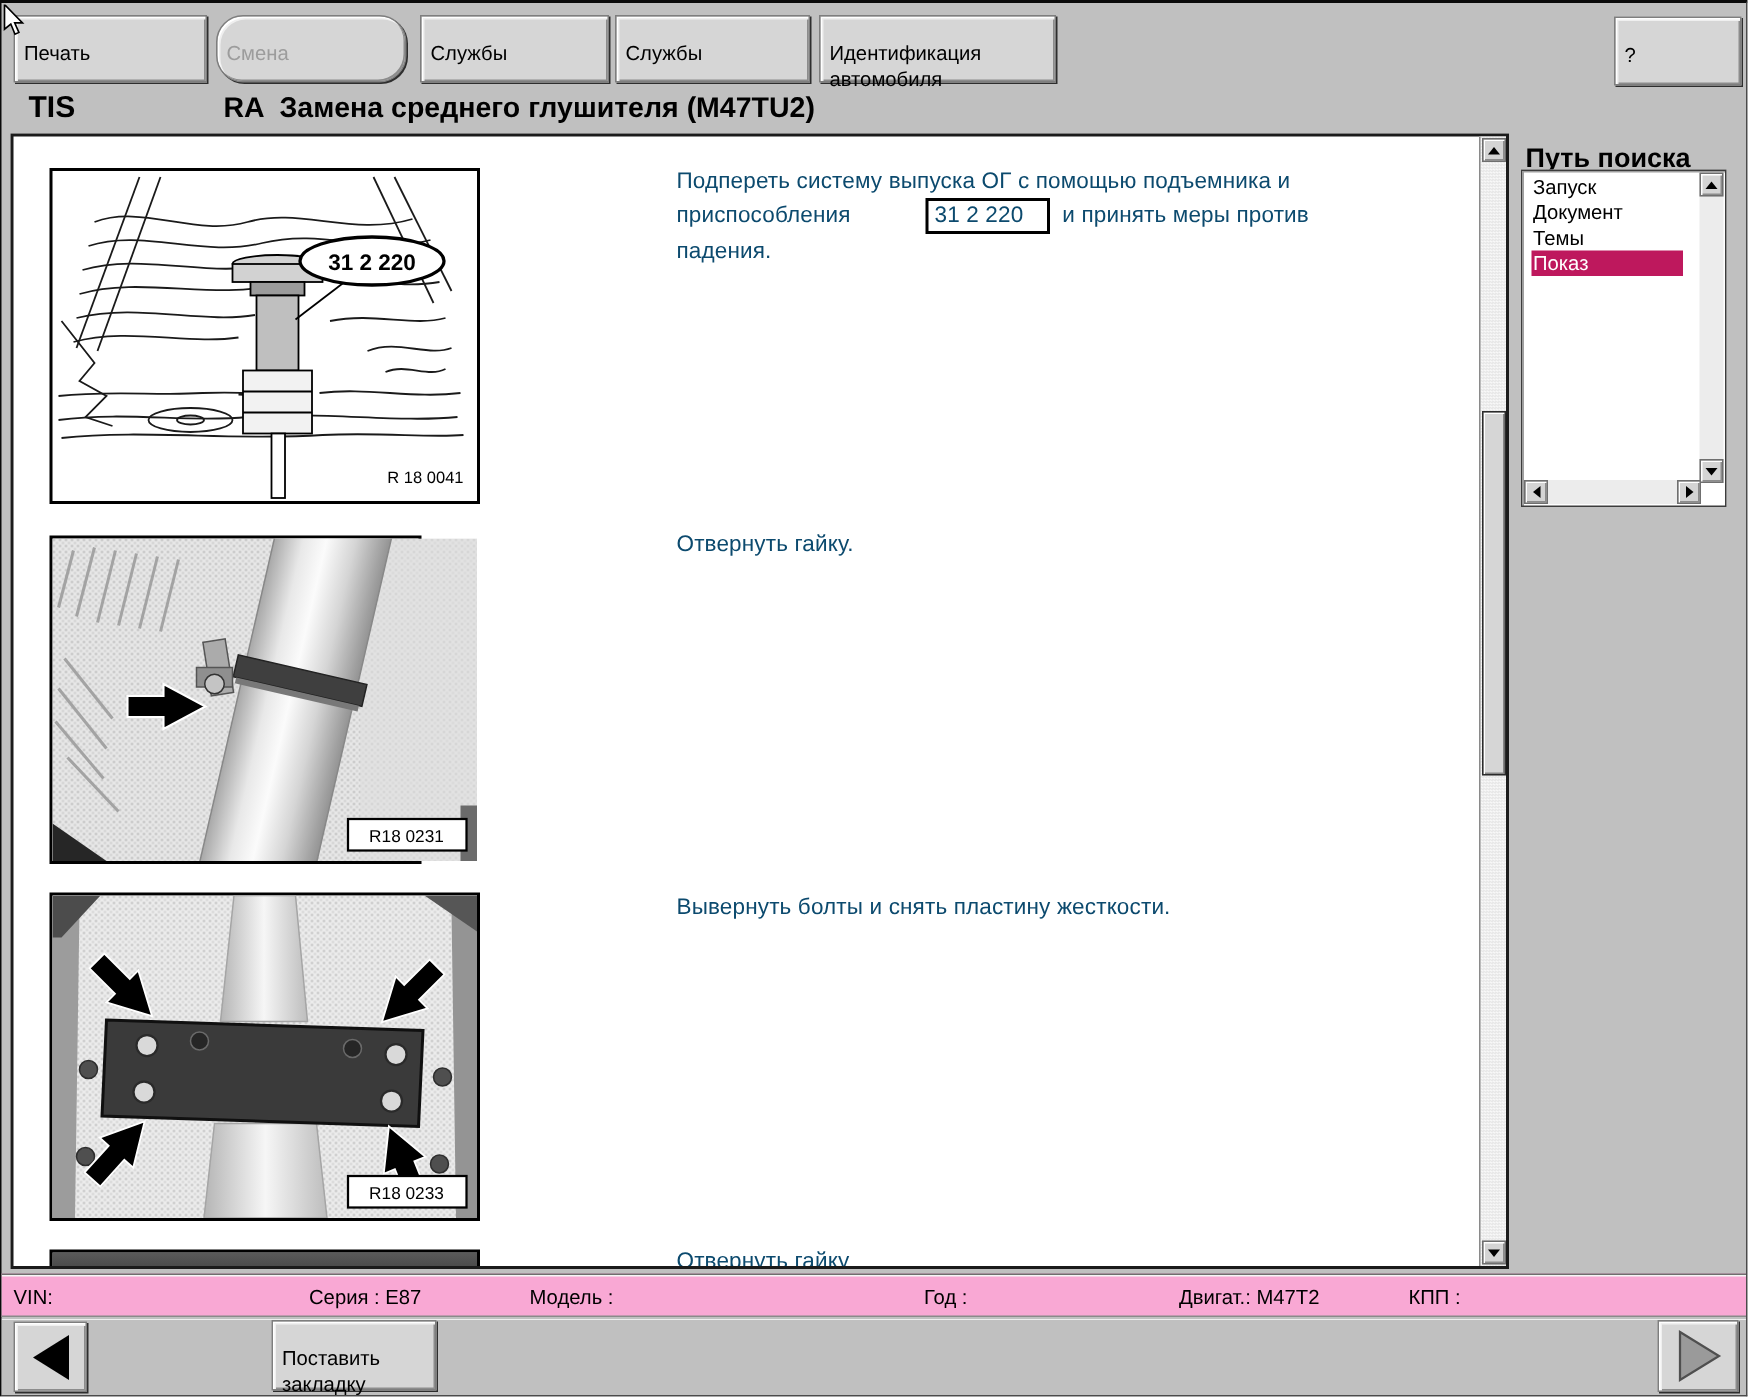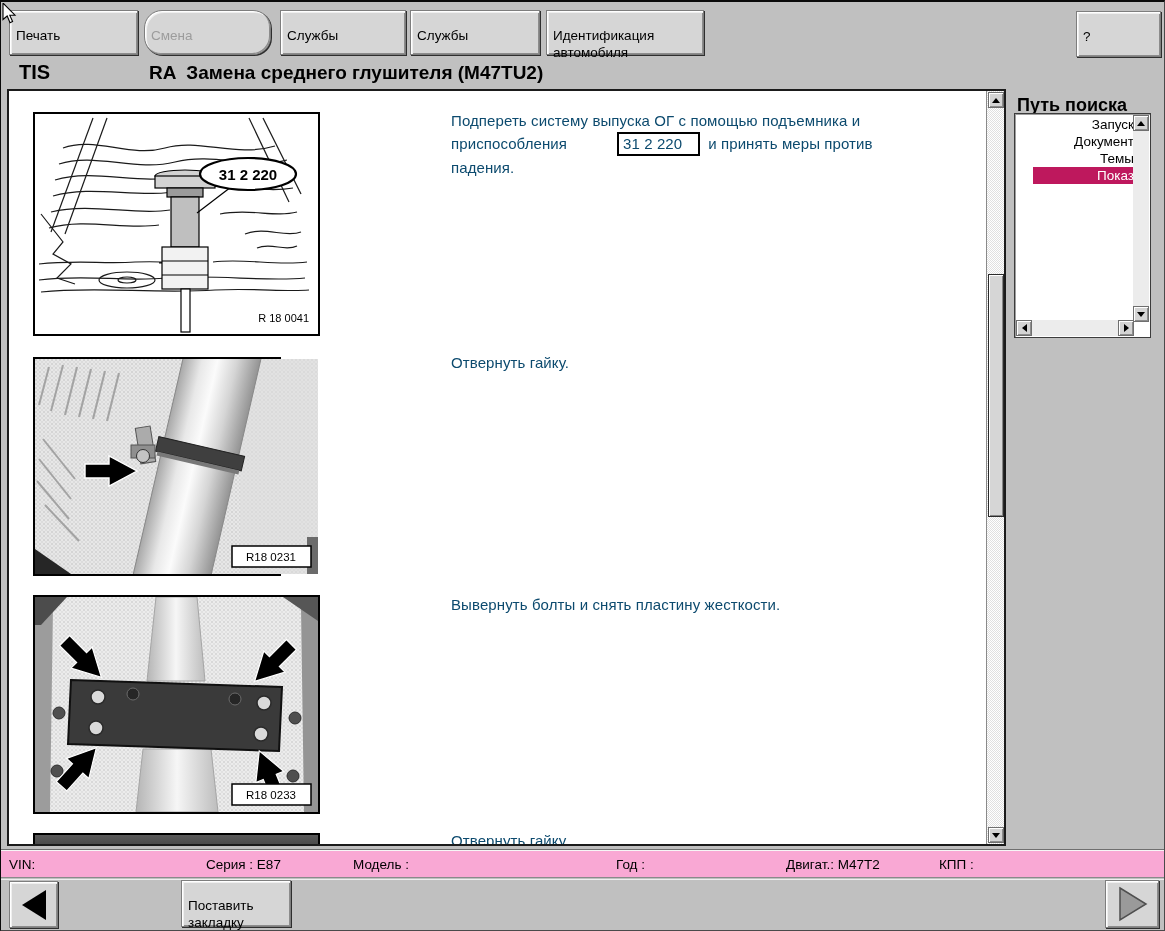--- a/index.html
+++ b/index.html
@@ -72,21 +72,21 @@
   .tri-right { border-top:4px solid transparent; border-bottom:4px solid transparent; border-left:5px solid #000; }
   .sb-thumb { position:absolute; left:1px; width:16px; background:#d6d6d6; border:1px solid #2b2b2b;
               box-shadow:inset 1px 1px 0 #fff, inset -1px -1px 0 #858585; }
 
   
   .sp-title { position:absolute; left:1016px; top:93px; font-size:18px; font-weight:bold; color:#000; }
   .listbox {
     position:absolute; left:1013px; top:111px; width:137px; height:225px;
     background:#fff; border:1px solid #3c3c3c; box-shadow:inset 1px 1px 0 #9f9f9f;
   }
-  .lb-items { position:absolute; left:18px; top:2px; width:101px;text-align:right; }
+  .lb-items { position:absolute; left:6px; top:2px; width:101px; }
   .lb-item { font-size:13.5px; line-height:17px; padding-left:1px; color:#000; white-space:nowrap; }
   .lb-item.selected { color:#fff; }
   .lb-vscroll { position:absolute; top:1px; right:1px; width:16px; height:207px; background:#ececec; }
   .lb-hscroll { position:absolute; left:1px; bottom:1px; height:16px; width:118px; background:#ececec; }
 
   
   .statusbar {
     position:absolute; left:0; top:847px; width:1165px; height:29px; background:#f9a8d4;
     border-top:1px solid #6f6f6f; border-bottom:1px solid #8a8a8a;
     box-shadow:inset 0 1px 0 #f6f6f6;

